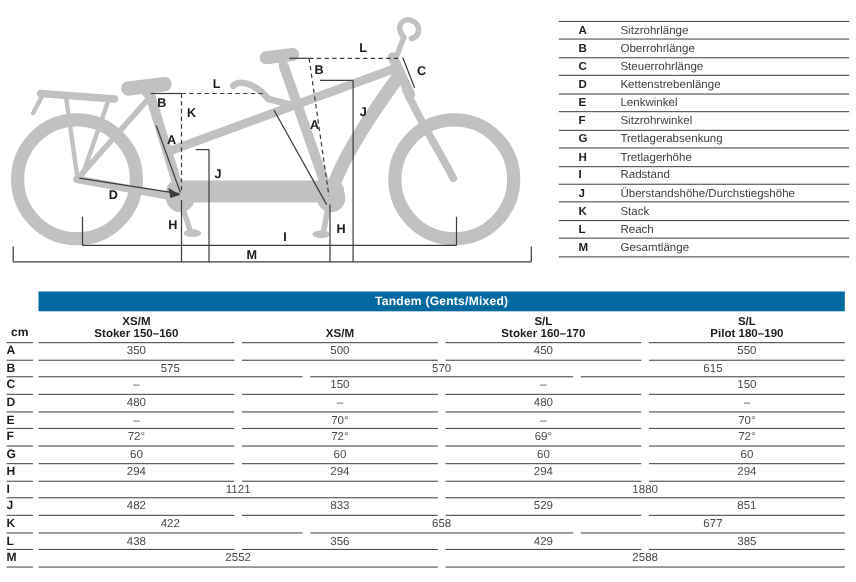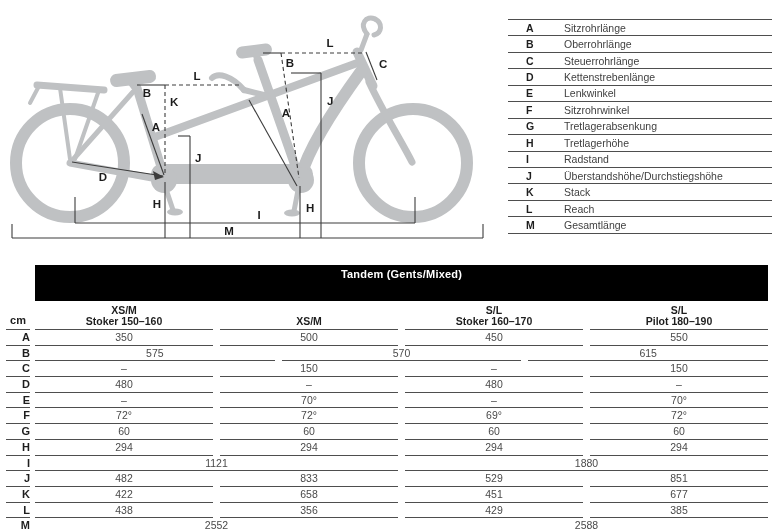--- a/index.html
+++ b/index.html
@@ -16,29 +16,29 @@
   }
   .legend-row{
     display:flex;align-items:center;height:16.45px;box-sizing:border-box;
     border-bottom:1px solid #4e4e4e;
   }
   .legend-key{width:30px;padding-left:18px;font-size:10.5px;font-weight:bold;color:#1e1e1e;}
   .legend-label{font-size:10.5px;color:#3f3f3f;padding-left:8px;white-space:nowrap;}
   
   .spec{position:absolute;left:0;top:265px;width:778px;}
   .spec-bar{
-    margin-left:35px;width:733px;height:36px;box-sizing:border-box;
-    background:#000000;color:#fff;font-size:11px;font-weight:bold;
+    margin-left:35px;width:733px;height:18px;box-sizing:border-box;
+    background:#0369a1;color:#fff;font-size:11px;font-weight:bold;
     text-align:center;line-height:18px;letter-spacing:.2px;
   }
   .hdr-row{display:flex;height:29px;}
   .cell-letter{
     width:24px;margin-left:6px;margin-right:5px;box-sizing:border-box;
     border-bottom:1px solid #4e4e4e;font-weight:bold;font-size:11px;
-    color:#1e1e1e;text-align:right;
+    color:#1e1e1e;text-align:left;
   }
   .vals{flex:1;display:flex;gap:7px;margin-right:10px;}
   .val{
     flex:1;box-sizing:border-box;border-bottom:1px solid #4e4e4e;
     text-align:center;font-size:10.5px;color:#4a4a4a;
   }
   .hdr-row .cell-letter{display:flex;align-items:flex-end;justify-content:center;padding-bottom:3px;}
   .val.hdr{display:flex;flex-direction:column;justify-content:flex-end;padding-bottom:2px;}
   .hdr-size,.hdr-rider{font-size:10.5px;font-weight:bold;color:#1e1e1e;line-height:11px;}
   .t-row{display:flex;height:15.7px;}
@@ -308,21 +308,20 @@
           <div class="val">833</div>
           <div class="val">529</div>
           <div class="val">851</div>
         </div>
       </div>
       <div class="t-row">
         <div class="cell-letter">K</div>
         <div class="vals">
           <div class="val">422</div>
           <div class="val">658</div>
-          <div class="val">451</div>
           <div class="val">677</div>
         </div>
       </div>
       <div class="t-row">
         <div class="cell-letter">L</div>
         <div class="vals">
           <div class="val">438</div>
           <div class="val">356</div>
           <div class="val">429</div>
           <div class="val">385</div>

